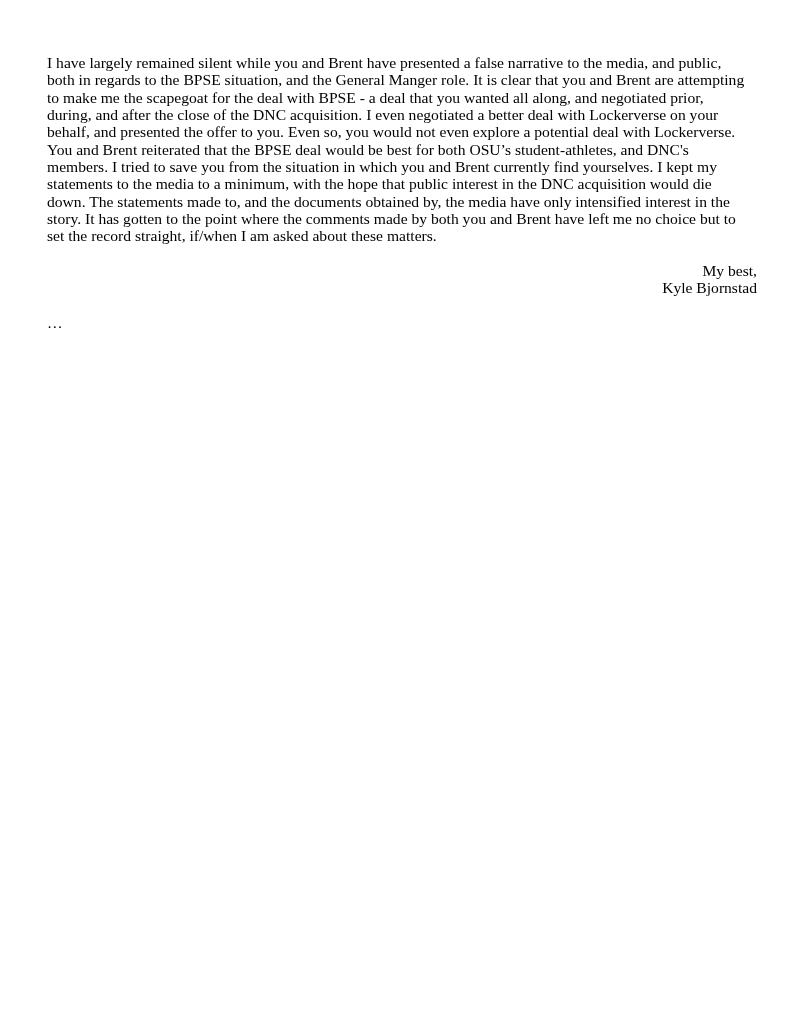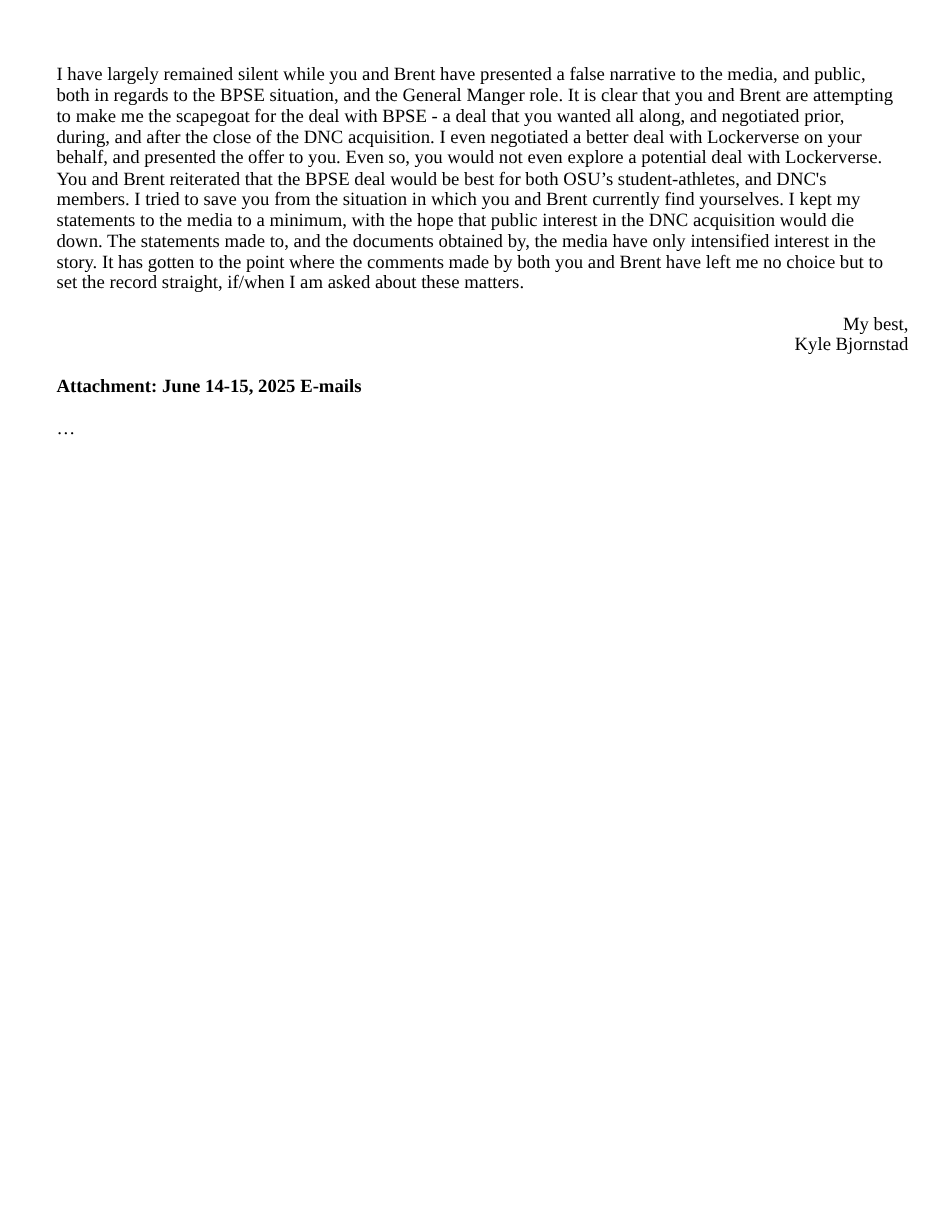--- a/index.html
+++ b/index.html
@@ -65,17 +65,16 @@
 during, and after the close of the DNC acquisition. I even negotiated a better deal with Lockerverse on your
 behalf, and presented the offer to you. Even so, you would not even explore a potential deal with Lockerverse.
 You and Brent reiterated that the BPSE deal would be best for both OSU’s student-athletes, and DNC's
 members. I tried to save you from the situation in which you and Brent currently find yourselves. I kept my
 statements to the media to a minimum, with the hope that public interest in the DNC acquisition would die
 down. The statements made to, and the documents obtained by, the media have only intensified interest in the
 story. It has gotten to the point where the comments made by both you and Brent have left me no choice but to
 set the record straight, if/when I am asked about these matters.</p>
     <p class="letter-closing">My best,
 Kyle Bjornstad</p>
-    <p class="attachment-line">Attachment: June 14-15, 2025 E-mails</p>
     <p class="continuation-ellipsis">…</p>
   </div>
   <div class="exhibit-number">#1464.4</div>
 </div>
 
 </body></html>

